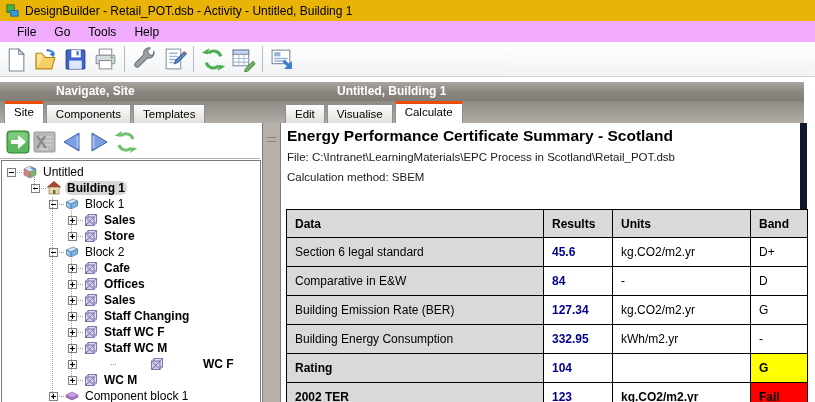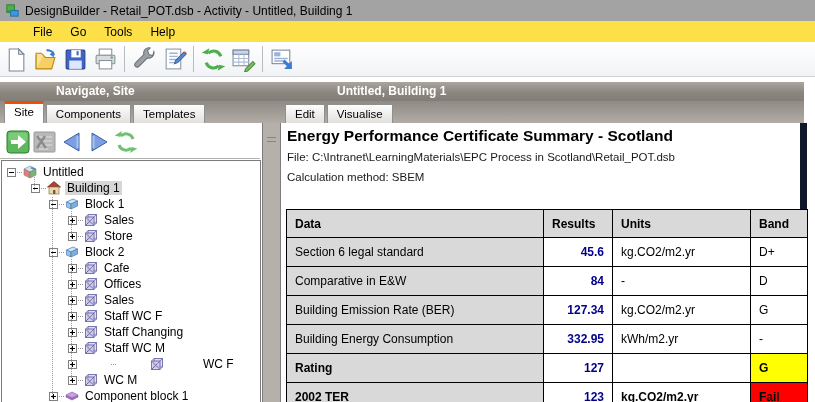--- a/index.html
+++ b/index.html
@@ -2,28 +2,28 @@
 <html><head>
 <meta charset="utf-8">
 <style>
   * { margin:0; padding:0; box-sizing:border-box; }
   html,body { width:815px; height:402px; overflow:hidden; background:#fff;
     font-family:"Liberation Sans", sans-serif; -webkit-font-smoothing:none; }
   .abs { position:absolute; }
   #app { position:relative; width:815px; height:402px; background:#fff; }
 
   
-  #titlebar { left:0; top:0; width:815px; height:21px; background:#a3a3a3;
+  #titlebar { left:0; top:0; width:815px; height:21px; background:#eab308;
     display:flex; align-items:center; padding-left:5px; }
   #titlebar .ticon { width:15px; height:15px; margin-right:5px; }
   #titlebar .ttext { font-size:12px; color:#000; }
 
   
-  #menubar { left:0; top:21px; width:815px; height:21px; background:#fde047;
-    display:flex; align-items:center; padding-left:24px; }
+  #menubar { left:0; top:21px; width:815px; height:21px; background:#f0abfc;
+    display:flex; align-items:center; padding-left:8px; }
   .menu-item { font-size:12px; color:#000; padding:2px 9px; cursor:default; }
 
   
   #toolbar { left:0; top:42px; width:815px; height:35px;
     background:linear-gradient(180deg,#ffffff,#f1f3f5);
     border-bottom:1px solid #cfd2d6; display:flex; align-items:center; }
   .tbtn { width:30px; height:30px; display:flex; align-items:center; justify-content:center; }
   .tbtn svg { width:25px; height:25px; }
   .tsep { width:1px; height:26px; background:#b9bdc2; margin:0 4px; }
 
@@ -49,21 +49,21 @@
   .nbtn { width:27px; height:26px; display:flex; align-items:center; justify-content:center; }
   .nbtn svg { width:24px; height:24px; }
   #nav-sep { position:absolute; left:0; top:35px; width:260px; height:1px; background:#b5b3af; }
   #treebox { position:absolute; left:1px; top:37px; width:260px; height:242px;
     background:#fff; border:1px solid #7c7c7c; border-bottom:none; overflow:hidden; }
   .trow { position:relative; height:16px; display:flex; align-items:center; font-size:12px; white-space:nowrap; }
   .trow .ebox { width:9px; height:9px; flex:0 0 9px; }
   .trow .stub { width:5px; border-top:1px dotted #9a9a9a; margin:0 1px; }
   .trow .nicon { width:14px; height:14px; margin-right:4px; flex:0 0 14px; }
   .trow .tlabel { padding:0 2px; }
-  .trow .tlabel.bold { font-weight:normal; }
+  .trow .tlabel.bold { font-weight:bold;border-radius:6px; }
   .trow .tlabel.selected { background:#d6d6d6; }
   .guide { position:absolute; width:0; border-left:1px dotted #9a9a9a; }
 
   
   #splitter { left:262px; top:123px; width:19px; height:279px; background:#b5b0a9;
     border-left:1px solid #7c7c7c; border-right:1px solid #7c7c7c; }
   #splitter .grip { position:absolute; left:4px; top:14px; width:9px; height:5px;
     border-top:1px solid #88837d; border-bottom:1px solid #88837d; }
 
   
@@ -72,21 +72,21 @@
   #epc-title { position:absolute; left:6px; top:4px; font-size:15.5px; font-weight:bold; color:#000; }
   #epc-file { position:absolute; left:6px; top:28px; font-size:11.5px; color:#1a1a1a; }
   #epc-calc { position:absolute; left:6px; top:48px; font-size:11.5px; color:#1a1a1a; }
 
   #epc-table { position:absolute; left:5px; top:86px; width:521px;
     border-collapse:collapse; table-layout:fixed; font-size:12px; }
   #epc-table th, #epc-table td { border:1.5px solid #000; padding:0 8px; overflow:hidden; }
   #epc-table th { height:28px; background:#d9d9d9; text-align:left; font-weight:bold; color:#000000; }
   #epc-table td { height:29px; background:#fff; color:#000; }
   #epc-table td.c-data { background:#d9d9d9; }
-  #epc-table td.c-result { text-align:right; font-weight:bold; color:#00008b; }
+  #epc-table td.c-result { font-weight:bold; color:#00008b; }
   #epc-table tr.boldrow td { font-weight:bold;margin-top:8px; }
   col.w-data{width:257px;} col.w-res{width:69px;} col.w-units{width:138px;} col.w-band{width:57px;}
 </style>
 </head>
 <body>
 
 <div id="app">
 
   <div id="titlebar" class="abs">
     <svg class="ticon" viewBox="0 0 16 16">
@@ -185,20 +185,21 @@
 
   <div id="tabrow" class="abs">
     <div class="tabset" style="left:4px" id="left-tabs">
         <div class="tab active">Site</div>
         <div class="tab">Components</div>
         <div class="tab">Templates</div>
       </div>
     <div class="tabset" style="left:285px" id="right-tabs">
         <div class="tab">Edit</div>
         <div class="tab">Visualise</div>
+        <div class="tab active">Calculate</div>
       </div>
   </div>
 
   <div id="left-content" class="abs">
     <div id="navtoolbar">
         <div class="nbtn">
           <svg viewBox="0 0 24 24">
             <rect x="1" y="1" width="22" height="22" rx="3" fill="#5cb85c" stroke="#2d7d2d"></rect>
             <rect x="2.5" y="2.5" width="19" height="9" rx="3" fill="#7bcb7b"></rect>
             <path d="M5 12h8" stroke="#fff" stroke-width="4"></path>
@@ -363,35 +364,35 @@
             <rect x="0.5" y="0.5" width="8" height="8" fill="#fff" stroke="#808080"></rect>
             <line x1="2" y1="4.5" x2="7" y2="4.5" stroke="#000"></line>
             <line x1="4.5" y1="2" x2="4.5" y2="7" stroke="#000"></line>
           </svg>
           <span class="stub"></span>
           <svg viewBox="0 0 14 14" class="nicon">
             <polygon points="4,1.5 12.5,1.5 12.5,10 4,10" fill="#dcd4ee" fill-opacity="0.85" stroke="#5b5b9e" stroke-width="0.8"></polygon>
             <polygon points="1.5,4 10,4 10,12.5 1.5,12.5" fill="#cfc6e8" fill-opacity="0.8" stroke="#5b5b9e" stroke-width="0.8"></polygon>
             <path d="M1.5 4L4 1.5M10 4l2.5-2.5M1.5 12.5L4 10M10 12.5l2.5-2.5M1.5 4l8.5 8.5M10 4l-8.5 8.5" stroke="#5b5b9e" stroke-width="0.7" fill="none"></path>
           </svg>
+          <span class="tlabel bold">Staff Changing</span>
+        </div>
+        <div class="trow" style="padding-left: 66px;">
+          <svg class="ebox" viewBox="0 0 9 9">
+            <rect x="0.5" y="0.5" width="8" height="8" fill="#fff" stroke="#808080"></rect>
+            <line x1="2" y1="4.5" x2="7" y2="4.5" stroke="#000"></line>
+            <line x1="4.5" y1="2" x2="4.5" y2="7" stroke="#000"></line>
+          </svg>
+          <span class="stub"></span>
+          <svg viewBox="0 0 14 14" class="nicon">
+            <polygon points="4,1.5 12.5,1.5 12.5,10 4,10" fill="#dcd4ee" fill-opacity="0.85" stroke="#5b5b9e" stroke-width="0.8"></polygon>
+            <polygon points="1.5,4 10,4 10,12.5 1.5,12.5" fill="#cfc6e8" fill-opacity="0.8" stroke="#5b5b9e" stroke-width="0.8"></polygon>
+            <path d="M1.5 4L4 1.5M10 4l2.5-2.5M1.5 12.5L4 10M10 12.5l2.5-2.5M1.5 4l8.5 8.5M10 4l-8.5 8.5" stroke="#5b5b9e" stroke-width="0.7" fill="none"></path>
+          </svg>
           <span class="tlabel bold">Staff WC F</span>
-        </div>
-        <div class="trow" style="padding-left: 66px;">
-          <svg class="ebox" viewBox="0 0 9 9">
-            <rect x="0.5" y="0.5" width="8" height="8" fill="#fff" stroke="#808080"></rect>
-            <line x1="2" y1="4.5" x2="7" y2="4.5" stroke="#000"></line>
-            <line x1="4.5" y1="2" x2="4.5" y2="7" stroke="#000"></line>
-          </svg>
-          <span class="stub"></span>
-          <svg viewBox="0 0 14 14" class="nicon">
-            <polygon points="4,1.5 12.5,1.5 12.5,10 4,10" fill="#dcd4ee" fill-opacity="0.85" stroke="#5b5b9e" stroke-width="0.8"></polygon>
-            <polygon points="1.5,4 10,4 10,12.5 1.5,12.5" fill="#cfc6e8" fill-opacity="0.8" stroke="#5b5b9e" stroke-width="0.8"></polygon>
-            <path d="M1.5 4L4 1.5M10 4l2.5-2.5M1.5 12.5L4 10M10 12.5l2.5-2.5M1.5 4l8.5 8.5M10 4l-8.5 8.5" stroke="#5b5b9e" stroke-width="0.7" fill="none"></path>
-          </svg>
-          <span class="tlabel bold">Staff Changing</span>
         </div>
         <div class="trow" style="padding-left: 66px;">
           <svg class="ebox" viewBox="0 0 9 9">
             <rect x="0.5" y="0.5" width="8" height="8" fill="#fff" stroke="#808080"></rect>
             <line x1="2" y1="4.5" x2="7" y2="4.5" stroke="#000"></line>
             <line x1="4.5" y1="2" x2="4.5" y2="7" stroke="#000"></line>
           </svg>
           <span class="stub"></span>
           <svg viewBox="0 0 14 14" class="nicon">
             <polygon points="4,1.5 12.5,1.5 12.5,10 4,10" fill="#dcd4ee" fill-opacity="0.85" stroke="#5b5b9e" stroke-width="0.8"></polygon>
@@ -491,21 +492,21 @@
             <td class="c-band">G</td>
           </tr>
           <tr>
             <td class="c-data">Building Energy Consumption</td>
             <td class="c-result">332.95</td>
             <td class="c-units">kWh/m2.yr</td>
             <td class="c-band">-</td>
           </tr>
           <tr class="boldrow">
             <td class="c-data">Rating</td>
-            <td class="c-result">127</td>
+            <td class="c-result">104</td>
             <td class="c-units"></td>
             <td class="c-band" style="background: rgb(255, 255, 0);">G</td>
           </tr>
           <tr class="boldrow">
             <td class="c-data">2002 TER</td>
             <td class="c-result">123</td>
             <td class="c-units">kg.CO2/m2.yr</td>
             <td class="c-band" style="background: rgb(255, 0, 0);">Fail</td>
           </tr>
         </tbody>

